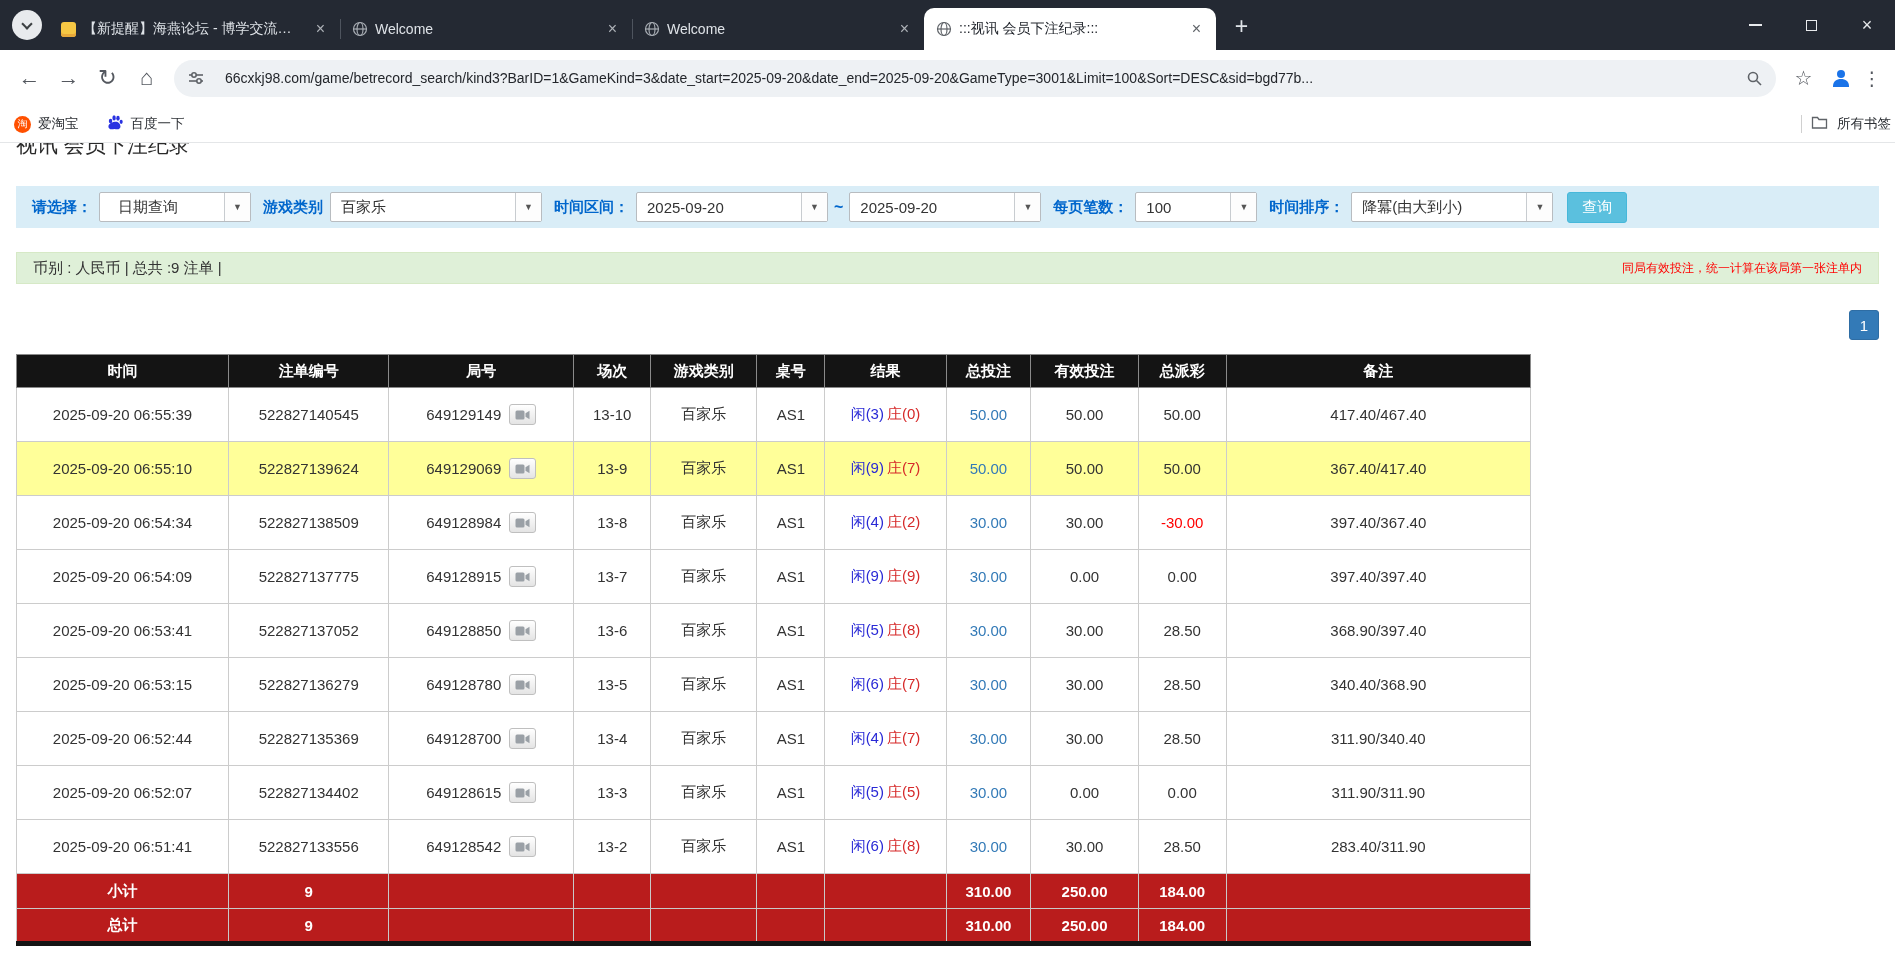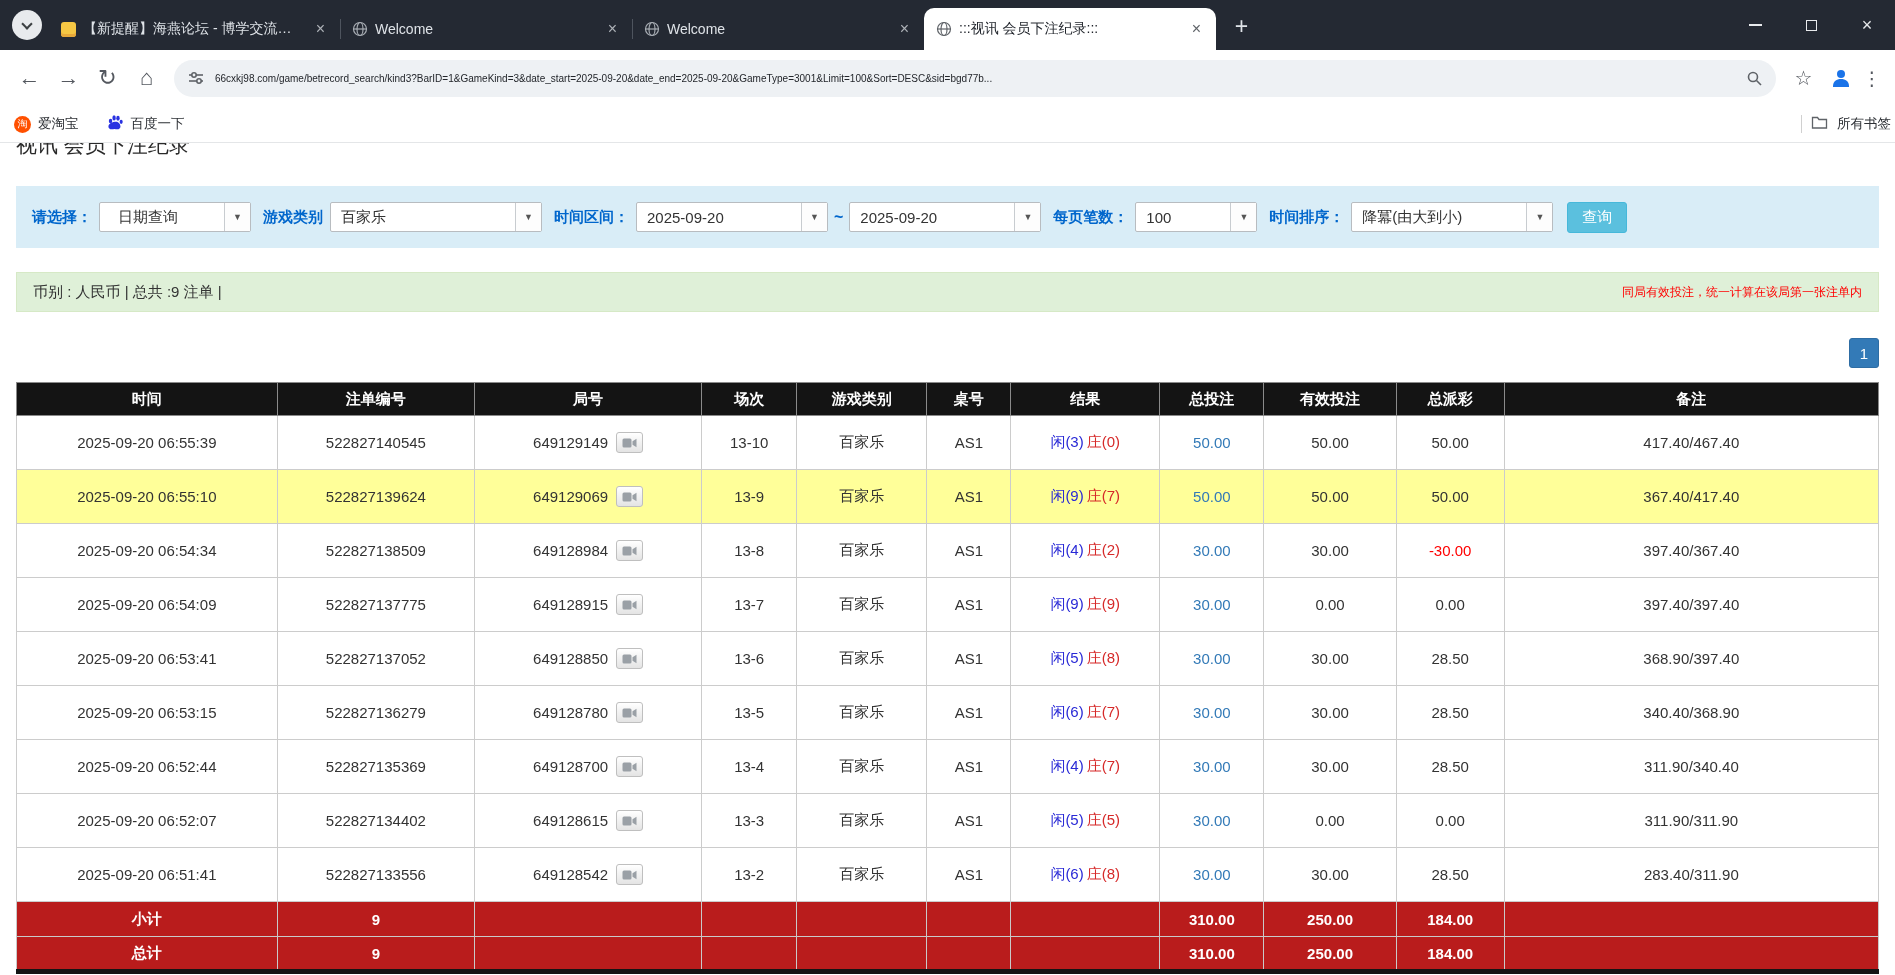--- a/index.html
+++ b/index.html
@@ -32,65 +32,65 @@
   .max-box { width:11px; height:11px; border:1.5px solid #e8eaed; }
   .win-close { font-size:18px; }
 
   
   .navbar { height:56px; background:#fff; display:flex; align-items:center; padding:0 10px; }
   .navicon { width:39px; height:39px; border-radius:50%; display:flex; align-items:center; justify-content:center;
     font-size:22px; color:#54585f; flex:none; }
   .urlbar { flex:1; min-width:0; height:37px; background:#eef1f4; border-radius:19px; display:flex;
     align-items:center; padding:0 13px; margin:0 8px; }
   .site-info { margin-right:10px; display:flex; flex:none; }
-  .url-text { flex:1; min-width:0; font-size:10px; color:#23262b; white-space:nowrap; overflow:hidden; }
+  .url-text { flex:1; min-width:0; font-size:14px; color:#23262b; white-space:nowrap; overflow:hidden;margin-left:10px; }
   .url-mag { margin-left:8px; display:flex; flex:none; }
   .star-btn { font-size:20px; }
   .avatar-btn { width:36px; height:36px; border-radius:50%; display:flex; align-items:center; justify-content:center; flex:none; }
   .kebab-btn { width:26px; height:39px; display:flex; align-items:center; justify-content:center;
     font-size:19px; color:#54585f; flex:none; }
 
   
   .bookmarks { height:37px; background:#fff; border-bottom:1px solid #e4e6e8; display:flex; align-items:center;
     padding:0 14px; position:relative; }
   .bm { display:flex; align-items:center; gap:7px; margin-right:28px; font-size:13.5px; color:#2d3035; }
   .bm-ico-taobao { width:17px; height:17px; border-radius:50%; background:#ff5000; color:#fff; font-size:10px;
     display:flex; align-items:center; justify-content:center; }
   .bm-right { position:absolute; right:0; top:0; height:100%; display:flex; align-items:center; gap:9px; padding-right:4px;
     font-size:13.5px; color:#2d3035; background:#fff; }
   .bm-vsep { width:1px; height:18px; background:#d0d0d0; }
 
   
   .page-title-clip { height:21px; overflow:hidden; margin-left:16px; }
   .page-title { display:block; font-size:21px; line-height:36px; margin-top:-16px; color:#2a2a2a; }
 
-  .filterbar { margin:22px 16px 0; background:#d9edf7; height:62px; display:flex; align-items:center; padding:0 16px; }
+  .filterbar { margin:22px 16px 0; background:#d9edf7; height:42px; display:flex; align-items:center; padding:0 16px; }
   .flabel { color:#0066cc; font-weight:bold; font-size:15px; margin:0 7px 0 12px; white-space:nowrap; }
   .flabel.first { margin-left:0; }
   .tilde { color:#0066cc; font-weight:bold; margin:0 6px; }
   .dd { background:#fff; border:1px solid #b8bcc0; border-radius:2px; height:30px; display:flex; align-items:stretch; flex:none; }
   .dd .val { flex:1; display:flex; align-items:center; padding:0 10px; font-size:15px; color:#333; white-space:nowrap; overflow:hidden; }
   .dd .caret { width:26px; border-left:1px solid #c8ccd0; display:flex; align-items:center; justify-content:center;
     font-size:9px; color:#555; background:#fdfdfd; }
   .dd-type { width:152px;padding-left:8px; } .dd-game { width:212px; } .dd-date { width:192px; }
   .dd-size { width:122px; } .dd-sort { width:202px;justify-content:center; }
   .btn-search { margin-left:14px; height:31px; padding:0 14px; background:#5bc0de; border:1px solid #46b8da;
     border-radius:3px; color:#fff; font-size:15px; cursor:pointer;
     font-family:"Liberation Sans","DejaVu Sans",sans-serif; }
 
-  .summarybar { margin:24px 16px 0; background:#dff0d8; border:1px solid #d6e9c6; height:40px; display:flex;
+  .summarybar { margin:24px 16px 0; background:#dff0d8; border:1px solid #d6e9c6; height:32px; display:flex;
     align-items:center; justify-content:space-between; padding:0 16px; }
   .summary-left { font-size:15px; color:#333; }
   .summary-right { font-size:12px; color:#ff0000; }
 
   .pagerow { margin:26px 16px 14px; display:flex; justify-content:flex-end; }
   .pagebtn { width:30px; height:30px; background:#337ab7; border:1px solid #2e6da4; border-radius:3px;
     color:#fff; font-size:15px; display:flex; align-items:center; justify-content:center; }
 
-  .bet-table { width:1863px; margin:0 16px; border-collapse:collapse; table-layout:fixed;
+  .bet-table { width:1515px; margin:0 16px; border-collapse:collapse; table-layout:fixed;
     border-bottom:5px solid #141414; }
   .bet-table th { background:#141414; color:#fff; font-size:15px; font-weight:bold; height:33px;
     border:1px solid #8a8a8a; }
   .bet-table td { border:1px solid #ccc; background:#fff; text-align:center; font-size:15px; color:#333; height:54px; }
   .bet-table tr.hl td { background:#ffff99; }
   .bet-table tr.sumrow td { background:#b91c1c; color:#fff; font-weight:bold; height:35px; border-color:#c9c9c9; }
   .res-player { color:#2929d6; }
   .res-banker { color:#d62929; margin-left:3px; }
   .bet-link { color:#337ab7; cursor:pointer; }
   .neg { color:#ff0000; }

